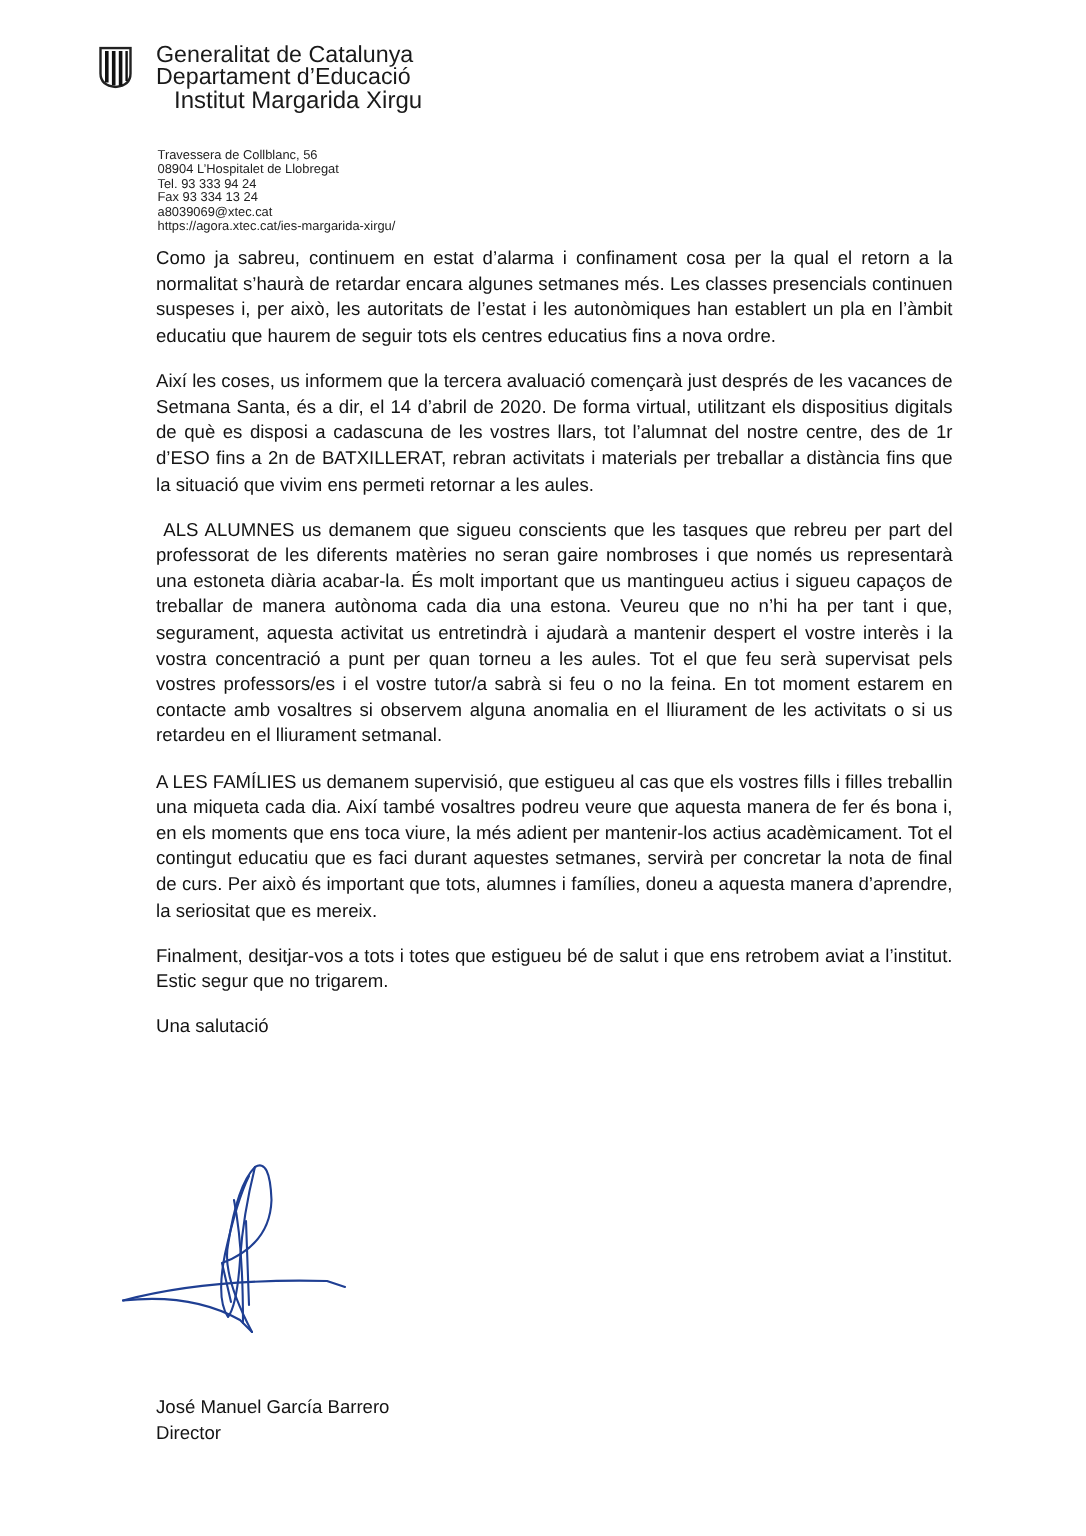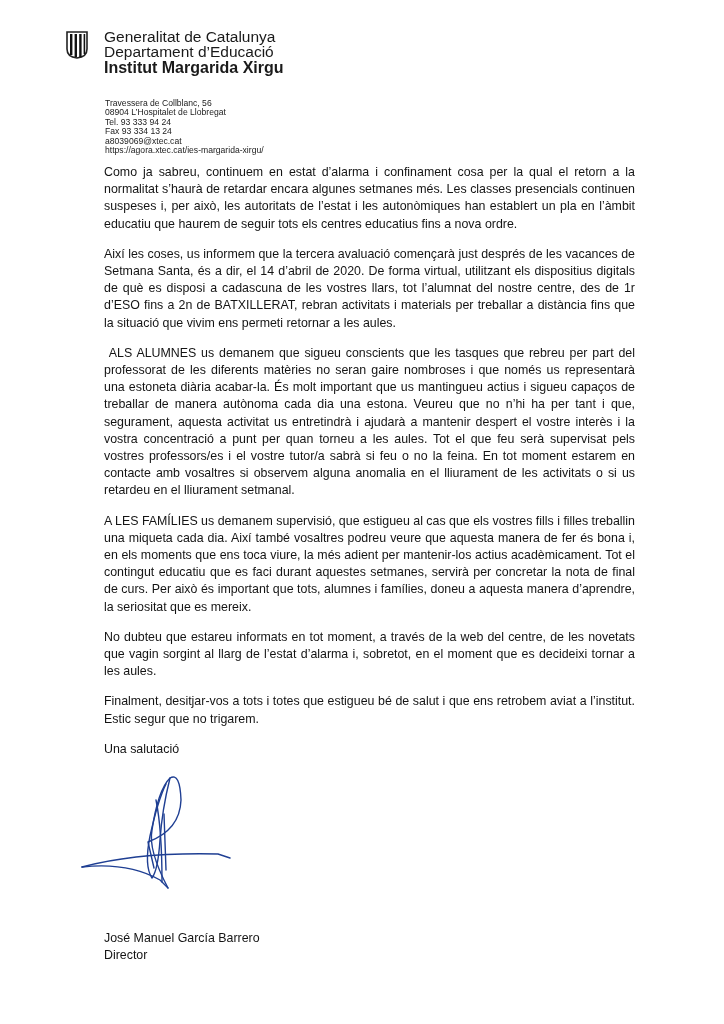--- a/index.html
+++ b/index.html
@@ -4,21 +4,21 @@
   <style>
     html, body { margin: 0; padding: 0; background: #ffffff; }
     body {
       width: 724px; height: 1024px; position: relative; overflow: hidden;
       font-family: "Liberation Sans", sans-serif; color: #111111;
     }
     .header { position: absolute; left: 66px; top: 29px; }
     .logo { position: absolute; left: 0; top: 2px; width: 22px; height: 28px; }
     .org-lines { position: absolute; left: 38px; top: 0; white-space: nowrap; }
     .org-line { font-size: 15.5px; line-height: 15px; color: #1a1a1a; }
-    .org-line.bold { font-weight: bold; font-size: 16px; line-height: 17px; }
+    .org-line.bold { font-weight: normal; font-size: 16px; line-height: 17px; margin-left: 12px; }
     .address { position: absolute; left: 105px; top: 87px; font-size: 8.6px; line-height: 9.4px; color: #222; white-space: nowrap; margin-top: 12px; }
     .body-text {
       position: absolute; left: 104px; top: 164px; width: 547px;
       font-size: 12.4px; line-height: 17.2px; color: #141414;
     }
     .para { margin: 0 16px 13px 0; text-align: justify; }
     .para.nojust { text-align: left; }
     .para b { font-weight: normal; }
     .greeting { margin: 0 0 13px 0; }
     .caps { letter-spacing: 0.1px; }
@@ -50,21 +50,20 @@
   <div>Fax 93 334 13 24</div>
   <div>a8039069@xtec.cat</div>
   <div>https://agora.xtec.cat/ies-margarida-xirgu/</div>
 </div>
 
 <div class="body-text">
   <p class="para">Como ja sabreu, continuem en estat d’alarma i confinament cosa per la qual el retorn a la normalitat s’haurà de retardar encara algunes setmanes més. Les classes presencials continuen suspeses i, per això,  les autoritats de l’estat i les autonòmiques han establert un pla en l’àmbit educatiu que haurem de seguir tots els centres educatius fins a nova ordre.</p>
   <p class="para">Així les coses, us informem que la tercera avaluació començarà just després de les vacances de Setmana Santa, és a dir, el 14 d’abril de 2020. De forma virtual, utilitzant els dispositius digitals de què es disposi a cadascuna de les vostres llars, tot l’alumnat del nostre centre, des de 1r d’ESO fins a 2n de BATXILLERAT, rebran activitats i materials per treballar a distància fins que la situació que vivim ens permeti retornar a les aules.</p>
   <p class="para">&nbsp;<b>ALS ALUMNES</b><span> us demanem que sigueu conscients que les tasques que rebreu per part del professorat de les diferents matèries no seran gaire nombroses i que només us representarà una estoneta diària acabar-la. És molt important que us mantingueu actius i sigueu capaços de treballar de manera autònoma cada dia una estona. Veureu que no n’hi ha per tant i que, segurament, aquesta activitat us entretindrà i ajudarà a mantenir despert el vostre interès i la vostra concentració a punt per quan torneu a les aules. Tot el que feu serà supervisat pels vostres professors/es i el vostre tutor/a sabrà si feu o no la feina. En tot moment estarem en contacte amb vosaltres si observem alguna anomalia en el lliurament de les activitats o si us retardeu en el lliurament setmanal.</span></p>
   <p class="para"><b>A LES FAMÍLIES</b><span> us demanem supervisió, que estigueu al cas que els vostres fills i filles treballin una miqueta cada dia. Així també vosaltres podreu veure que aquesta manera de fer és bona i, en els moments que ens toca viure, la més adient per mantenir-los actius acadèmicament. Tot el contingut educatiu que es faci durant aquestes setmanes, servirà per concretar la </span><b>nota de final de curs</b><span>. Per això és important que tots, alumnes i famílies, doneu a aquesta manera d’aprendre, la seriositat que es mereix.</span></p>
-  <p class="para">No dubteu que estareu informats en tot moment, a través de la web del centre, de les novetats que vagin sorgint al llarg de l’estat d’alarma i, sobretot, en el moment que es decideixi tornar a les aules.</p>
   <p class="para">Finalment, desitjar-vos a tots i totes que estigueu bé de salut i que ens retrobem aviat a l’institut. Estic segur que no trigarem.</p>
   <p class="para nojust">Una salutació</p>
 </div>
 
 <svg class="signature" viewBox="0 0 170 130">
   <g fill="none" stroke="#1f3f93" stroke-width="1.4" stroke-linecap="round" stroke-linejoin="round">
     <path d="M4 97 Q60 82 140 84 L152 88"></path>
     <path d="M4 97 Q50 92 82 110 L90 118"></path>
     <path d="M90 118 Q70 80 74 60 Q80 20 92 8 Q102 2 103 30 Q102 60 70 72 L76 98"></path>
     <path d="M92 8 Q84 40 82 70 Q80 100 74 108 Q66 96 72 66 Q80 30 88 14"></path>

